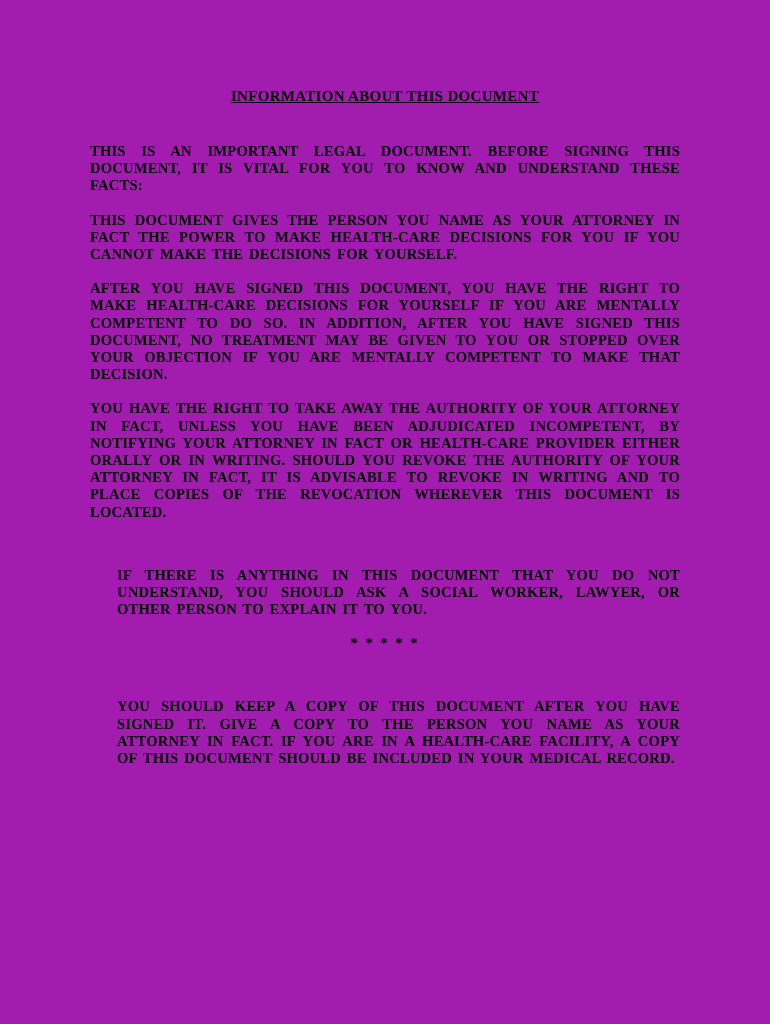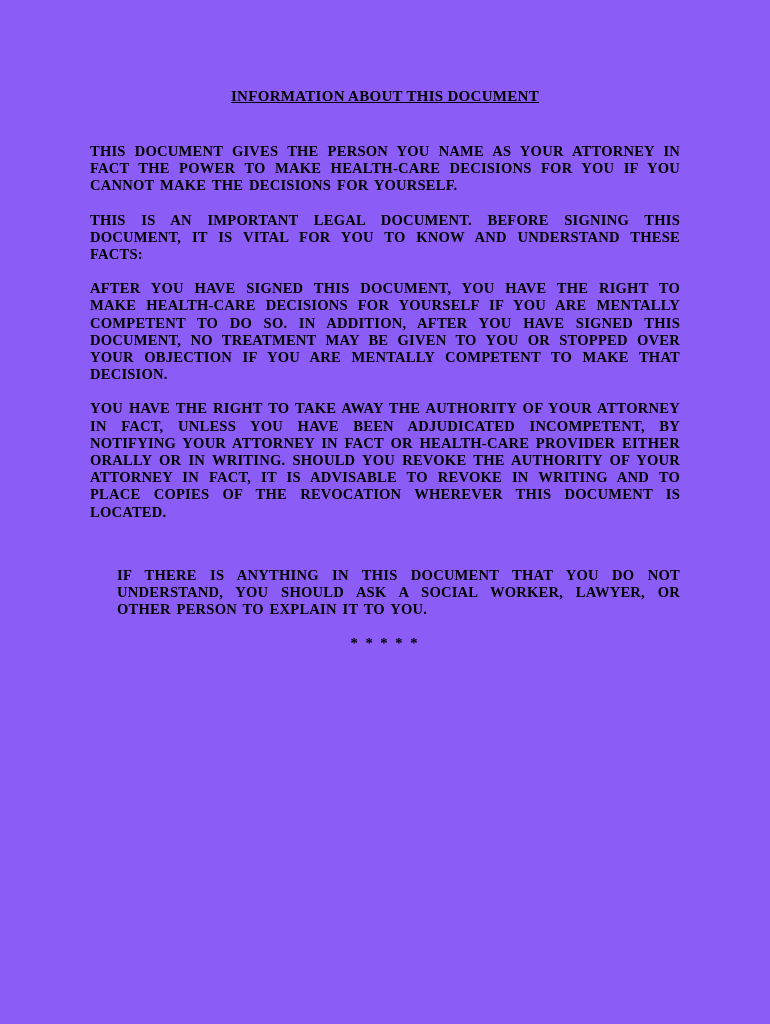--- a/index.html
+++ b/index.html
@@ -3,21 +3,21 @@
 <meta charset="utf-8">
 <style>
   html, body {
     margin: 0;
     padding: 0;
     background: #ffffff;
   }
   .page {
     width: 770px;
     height: 1024px;
-    background: #8b5cf6;
+    background: #a21caf;
     box-sizing: border-box;
     padding: 88px 90px 40px 90px;
     font-family: "Liberation Serif", "DejaVu Serif", serif;
     color: #000000;
     overflow: hidden;
   }
   .doc-title {
     font-size: 15px;
     font-weight: bold;
     text-align: center;
@@ -48,27 +48,28 @@
     margin: 14px 0 0 0;
   }
 </style>
 </head>
 <body>
 
 <div class="page">
 
   <h1 class="doc-title">INFORMATION ABOUT THIS DOCUMENT</h1>
 
+  <p class="doc-para">THIS IS AN IMPORTANT LEGAL DOCUMENT. BEFORE SIGNING THIS DOCUMENT, IT IS VITAL FOR YOU TO KNOW AND UNDERSTAND THESE FACTS:</p>
+
   <p class="doc-para">THIS DOCUMENT GIVES THE PERSON YOU NAME AS YOUR ATTORNEY IN FACT THE POWER TO MAKE HEALTH-CARE DECISIONS FOR YOU IF YOU CANNOT MAKE THE DECISIONS FOR YOURSELF.</p>
-
-  <p class="doc-para">THIS IS AN IMPORTANT LEGAL DOCUMENT. BEFORE SIGNING THIS DOCUMENT, IT IS VITAL FOR YOU TO KNOW AND UNDERSTAND THESE FACTS:</p>
 
   <p class="doc-para">AFTER YOU HAVE SIGNED THIS DOCUMENT, YOU HAVE THE RIGHT TO MAKE HEALTH-CARE DECISIONS FOR YOURSELF IF YOU ARE MENTALLY COMPETENT TO DO SO. IN ADDITION, AFTER YOU HAVE SIGNED THIS DOCUMENT, NO TREATMENT MAY BE GIVEN TO YOU OR STOPPED OVER YOUR OBJECTION IF YOU ARE MENTALLY COMPETENT TO MAKE THAT DECISION.</p>
 
 
   <p class="doc-para gap-large">YOU HAVE THE RIGHT TO TAKE AWAY THE AUTHORITY OF YOUR ATTORNEY IN FACT, UNLESS YOU HAVE BEEN ADJUDICATED INCOMPETENT, BY NOTIFYING YOUR ATTORNEY IN FACT OR HEALTH-CARE PROVIDER EITHER ORALLY OR IN WRITING. SHOULD YOU REVOKE THE AUTHORITY OF YOUR ATTORNEY IN FACT, IT IS ADVISABLE TO REVOKE IN WRITING AND TO PLACE COPIES OF THE REVOCATION WHEREVER THIS DOCUMENT IS LOCATED.</p>
 
   <p class="doc-para gap-xlarge">IF THERE IS ANYTHING IN THIS DOCUMENT THAT YOU DO NOT UNDERSTAND, YOU SHOULD ASK A SOCIAL WORKER, LAWYER, OR OTHER PERSON TO EXPLAIN IT TO YOU.</p>
 
   <p class="separator">* * * * *</p>
 
+  <p class="doc-para gap-xlarge">YOU SHOULD KEEP A COPY OF THIS DOCUMENT AFTER YOU HAVE SIGNED IT. GIVE A COPY TO THE PERSON YOU NAME AS YOUR ATTORNEY IN FACT. IF YOU ARE IN A HEALTH-CARE FACILITY, A COPY OF THIS DOCUMENT SHOULD BE INCLUDED IN YOUR MEDICAL RECORD.</p>
 
 </div>
 
 </body></html>

